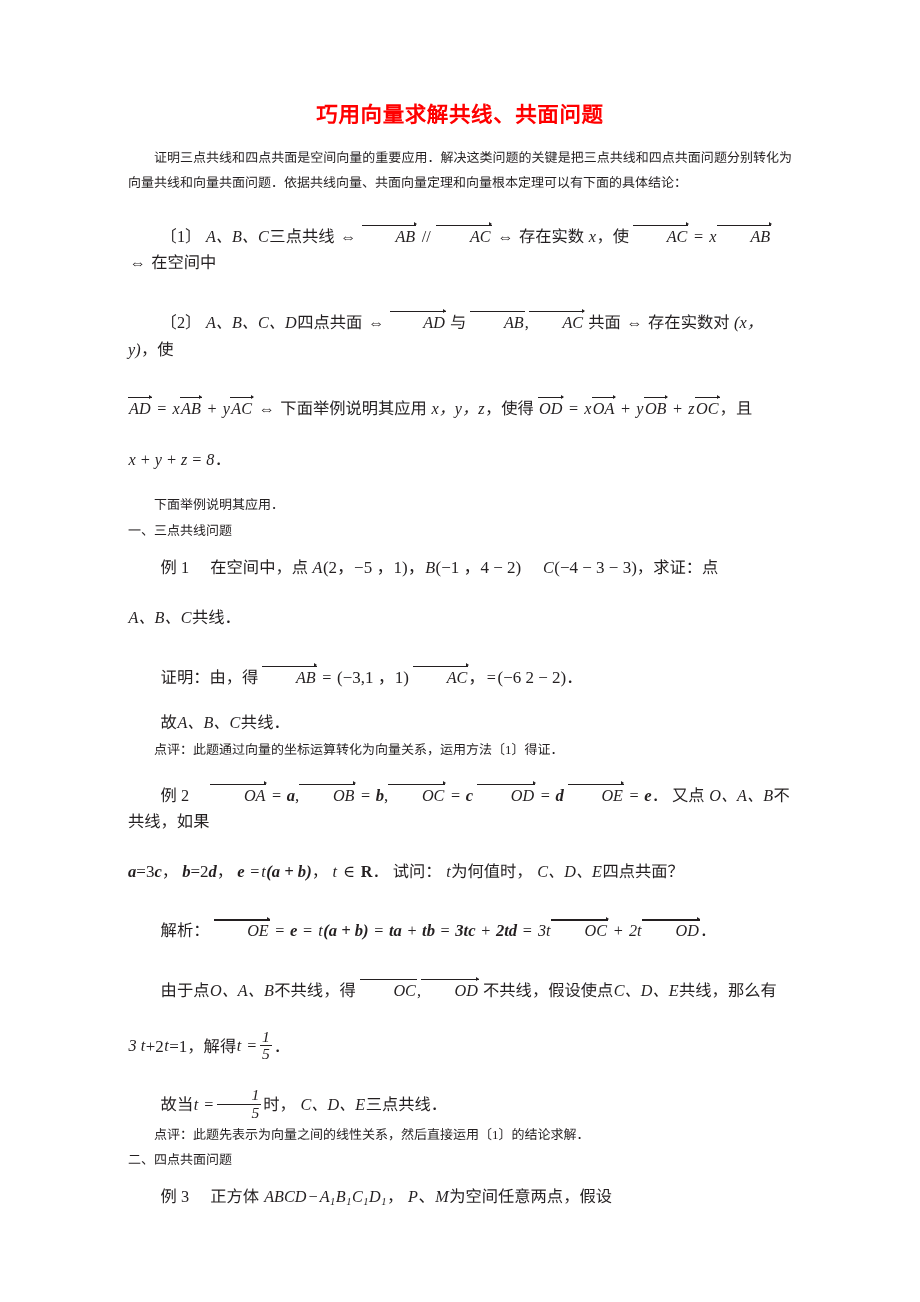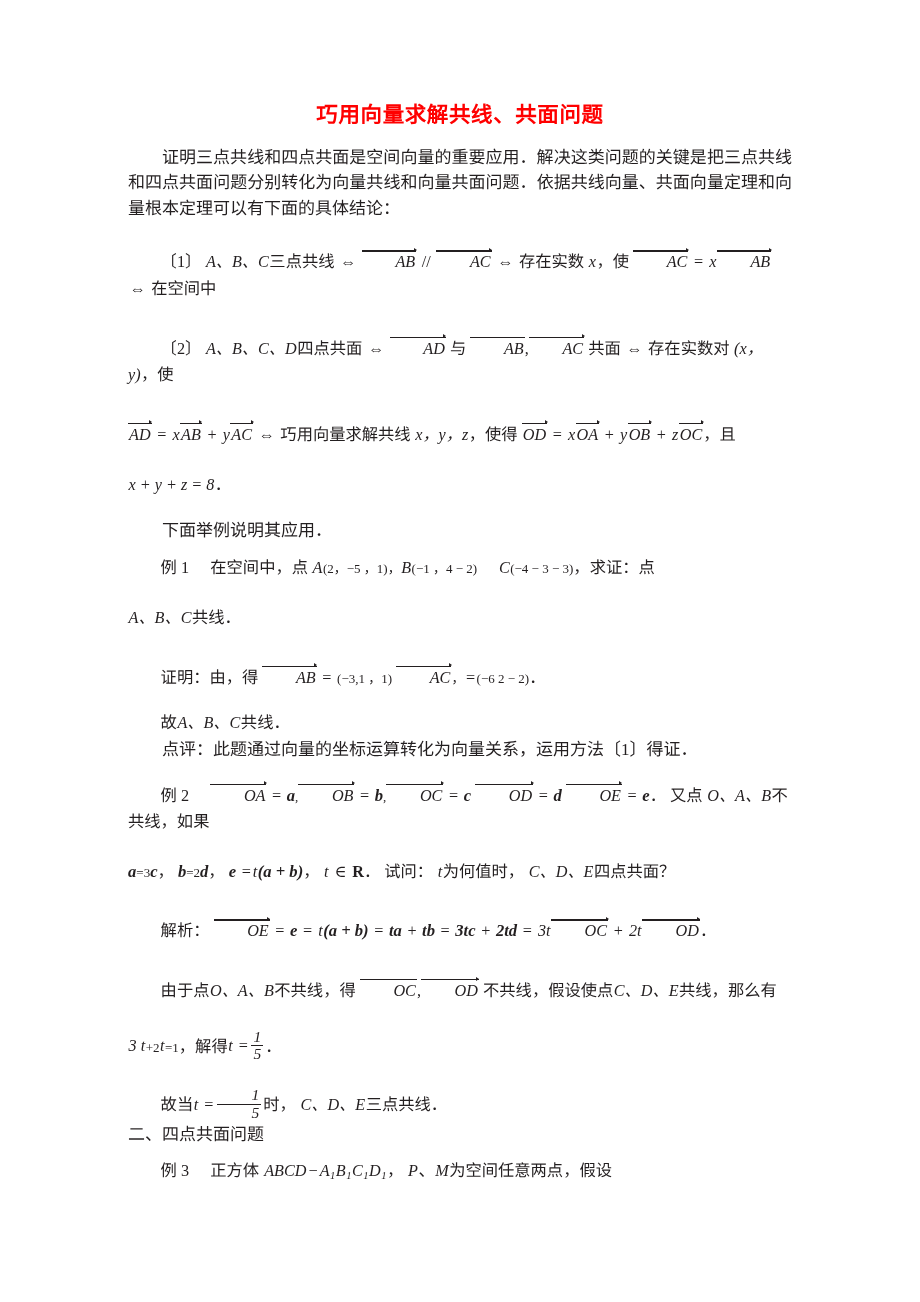--- a/index.html
+++ b/index.html
@@ -39,21 +39,21 @@
     font-size: 21.5px;
     letter-spacing: 0.6px;
     text-align: center;
     margin: 0;
     padding-top: 104px;
     line-height: 1.1;
   }
 
   
   .para {
-    font-size: 17px;
+    font-size: 13px;
     line-height: 25.6px;
     text-align: justify;
     text-justify: inter-ideograph;
     margin: 0;
   }
   .para.lead { margin-top: 17px; text-indent: 2em; }
   .tight { margin: 0; }
 
   .indent2 { text-indent: 2em; }
 
@@ -71,21 +71,21 @@
   
   .mi {           
     font-family: "Liberation Serif", "DejaVu Serif", serif;
     font-style: italic;
     font-size: 16.2px;
     padding: 0 0.5px;
   }
   .mn {           
     font-family: "Liberation Serif", "DejaVu Serif", serif;
     font-style: normal;
-    font-size: 13px;
+    font-size: 17px;
   }
   .mo {           
     font-family: "Liberation Serif", "DejaVu Serif", serif;
     font-style: normal;
     font-size: 16.2px;
     padding: 0 1.5px;
   }
   .bv {           
     font-family: "Liberation Serif", "DejaVu Serif", serif;
     font-style: italic;
@@ -192,37 +192,38 @@
       <span class="mi">(x，y)</span><span>，使</span>
     </p>
 
     <p class="mline gap-lg">
       <span class="vec">AD</span>
       <span class="mo">=</span>
       <span class="mi">x</span><span class="vec">AB</span>
       <span class="mo">+</span>
       <span class="mi">y</span><span class="vec">AC</span>
       <span class="mo">⇔</span>
-      <span>巧用向量求解共线</span>
+      <span>下面举例说明其应用</span>
       <span class="mi">x，y，z</span><span>，使得</span>
       <span class="vec">OD</span>
       <span class="mo">=</span>
       <span class="mi">x</span><span class="vec">OA</span>
       <span class="mo">+</span>
       <span class="mi">y</span><span class="vec">OB</span>
       <span class="mo">+</span>
       <span class="mi">z</span><span class="vec">OC</span><span>，且</span>
     </p>
 
     <p class="mline gap-lg">
       <span class="mi">x + y + z = 8</span><span>．</span>
     </p>
 
     <p class="para gap-md indent2">下面举例说明其应用．</p>
 
+    <p class="para tight">一、三点共线问题</p>
 
     <p class="mline gap-sm indent2">
       <span>例 1</span><span class="sp2"></span><span>在空间中，点</span>
       <span class="mi">A</span><span class="mn">(2，−5 ，1)</span><span class="mn">，</span><span class="mi">B</span><span class="mn">(−1 ，4 − 2)</span><span class="sp2"></span><span class="mi">C</span><span class="mn">(−4 − 3 − 3)</span><span>，求证：点</span>
     </p>
 
     <p class="mline gap-lg">
       <span class="mi">A、B、C</span><span>共线．</span>
     </p>
 
@@ -303,20 +304,21 @@
       <span class="mi">3 t</span><span class="mn">+2</span><span class="mi">t</span><span class="mn">=1</span><span>，解得</span><span class="mi">t</span>
       <span class="mo">=</span><span class="frac"><span class="num">1</span><span class="den">5</span></span><span>．</span>
     </p>
 
     <p class="mline gap-lg indent2">
       <span>故当</span><span class="mi">t</span>
       <span class="mo">=</span><span class="frac"><span class="num">1</span><span class="den">5</span></span><span>时，</span>
       <span class="mi">C、D、E</span><span>三点共线．</span>
     </p>
 
+    <p class="para tight indent2">点评：此题先表示为向量之间的线性关系，然后直接运用〔1〕的结论求解．</p>
 
     <p class="para tight">二、四点共面问题</p>
 
     <p class="mline gap-sm indent2">
       <span>例 3</span><span class="sp2"></span><span>正方体</span>
       <span class="mi"><span class="mi">ABCD</span><span class="mo">−</span><span class="mi">A</span><span class="sub">1</span><span class="mi">B</span><span class="sub">1</span><span class="mi">C</span><span class="sub">1</span><span class="mi">D</span><span class="sub">1</span></span><span>，</span>
       <span class="mi">P</span><span>、</span><span class="mi">M</span><span>为空间任意两点，假设</span>
     </p>
 
   </div>

